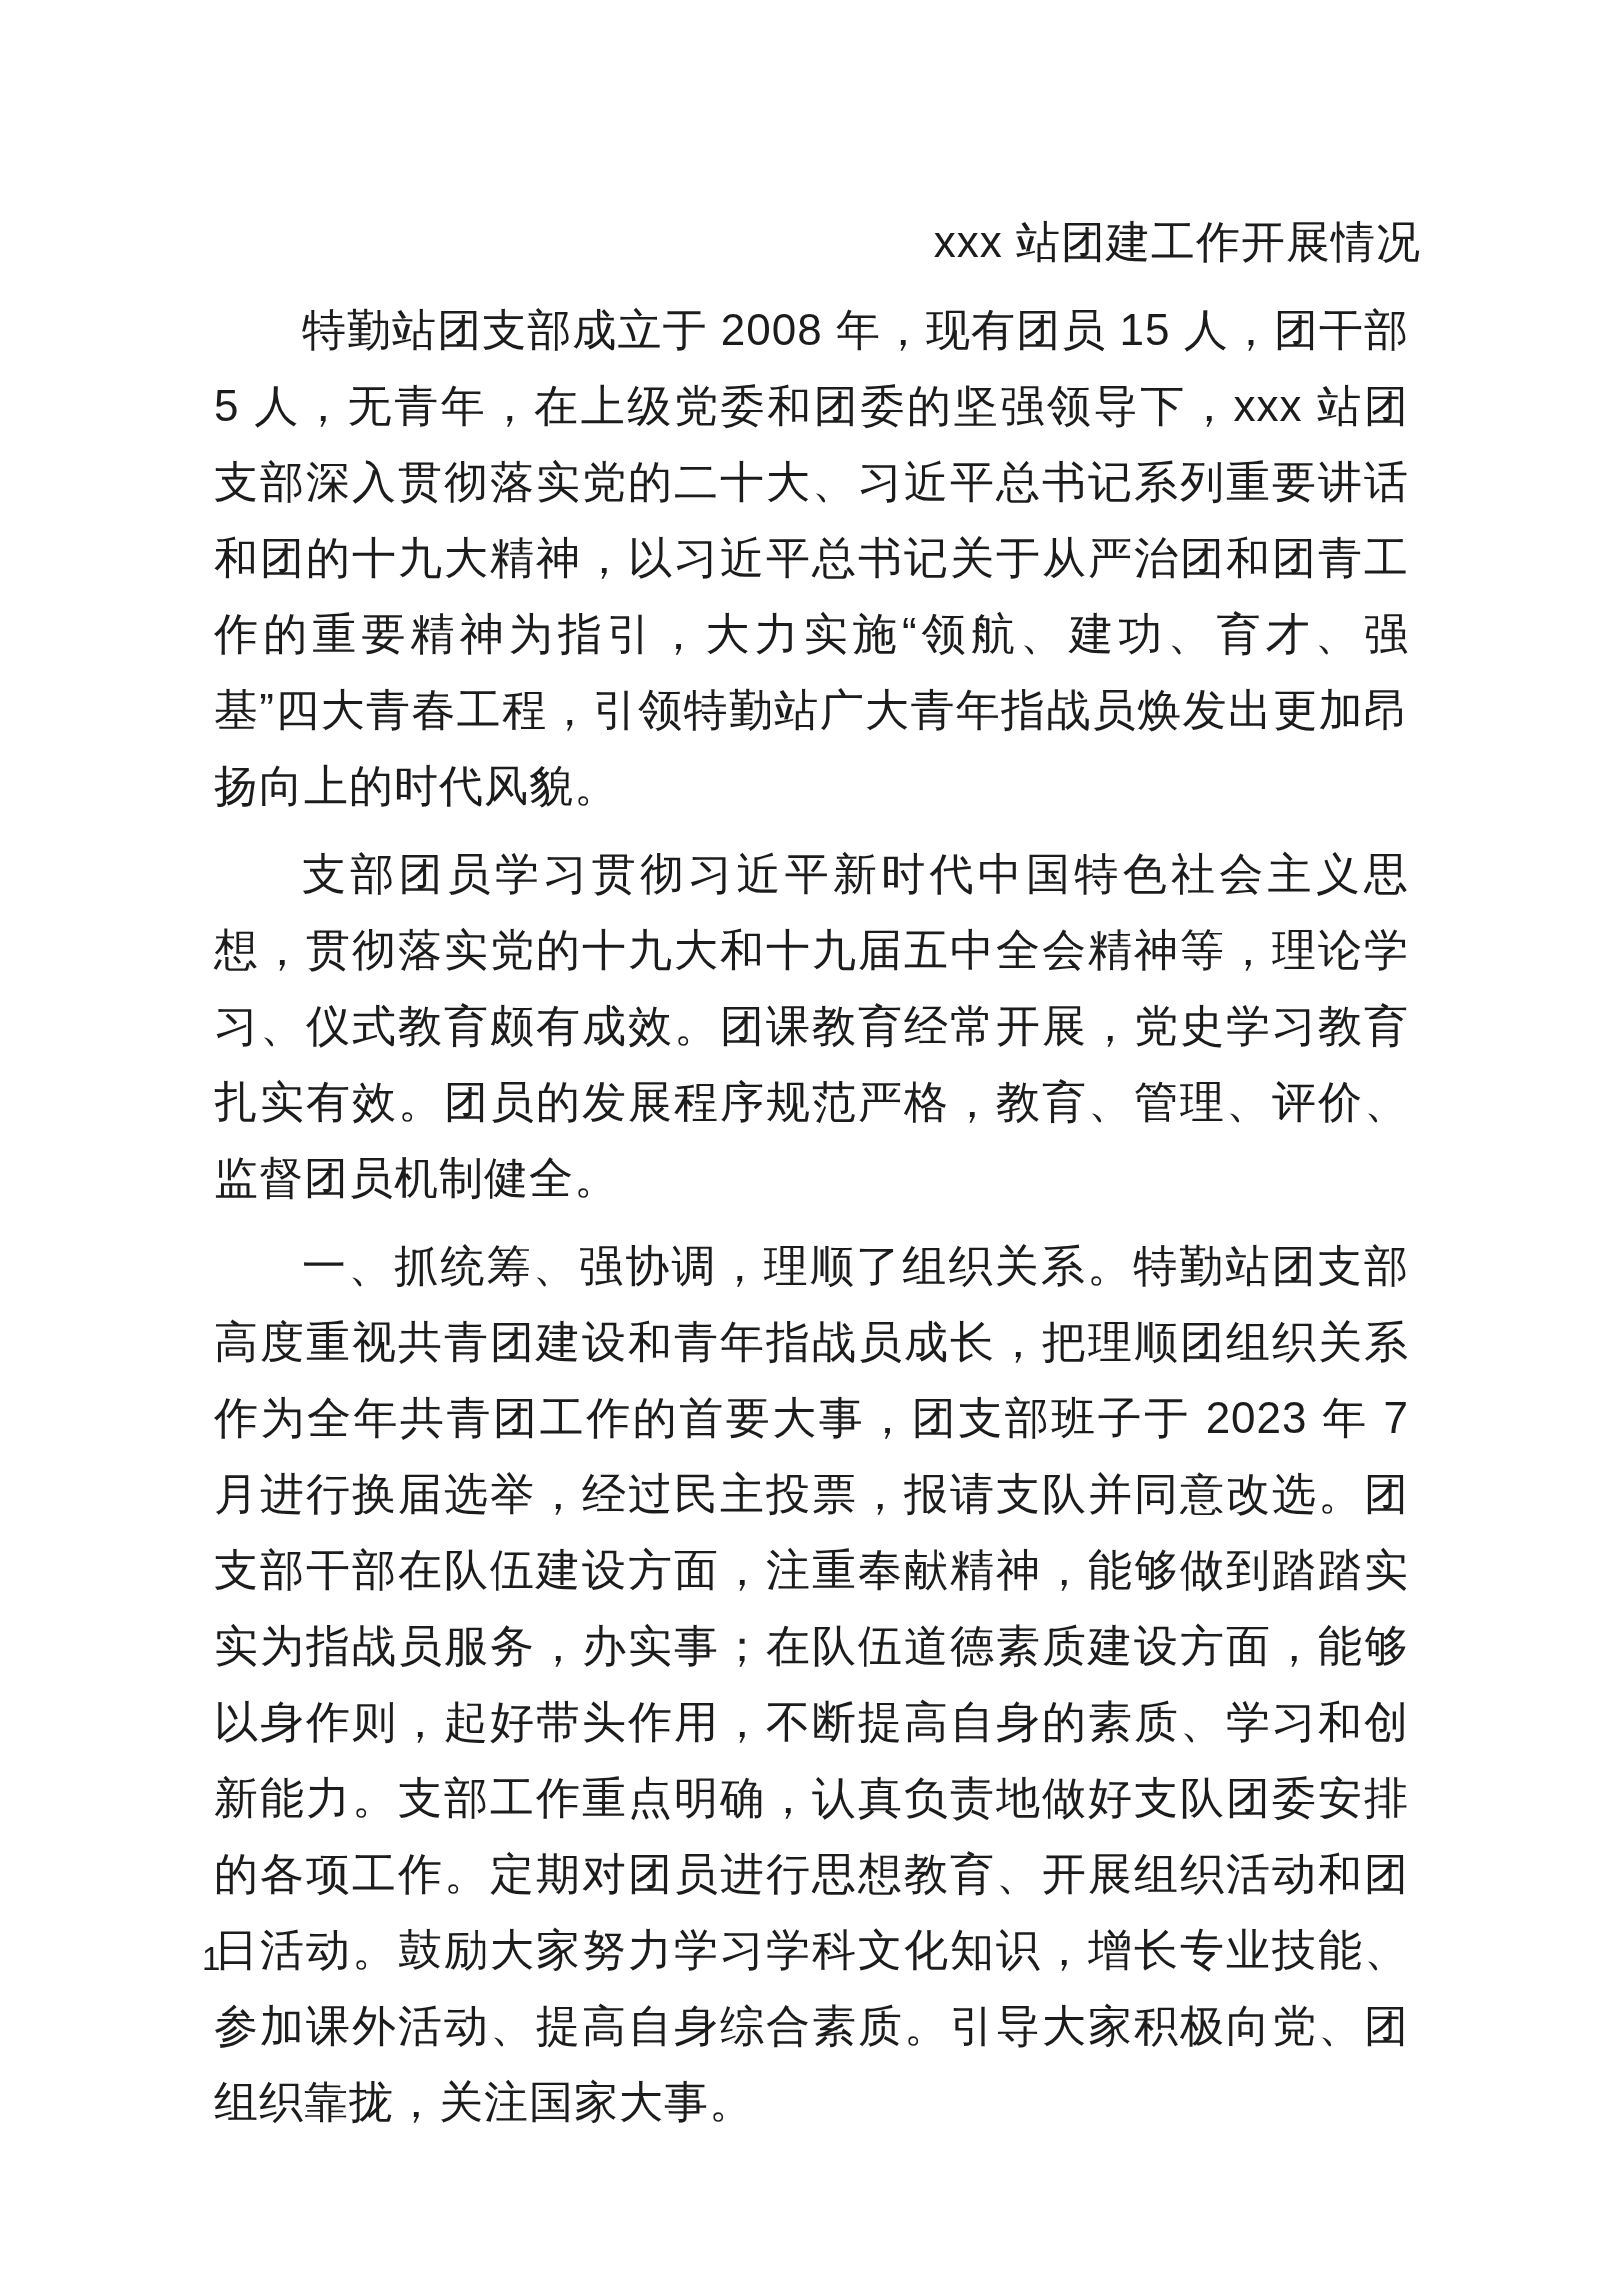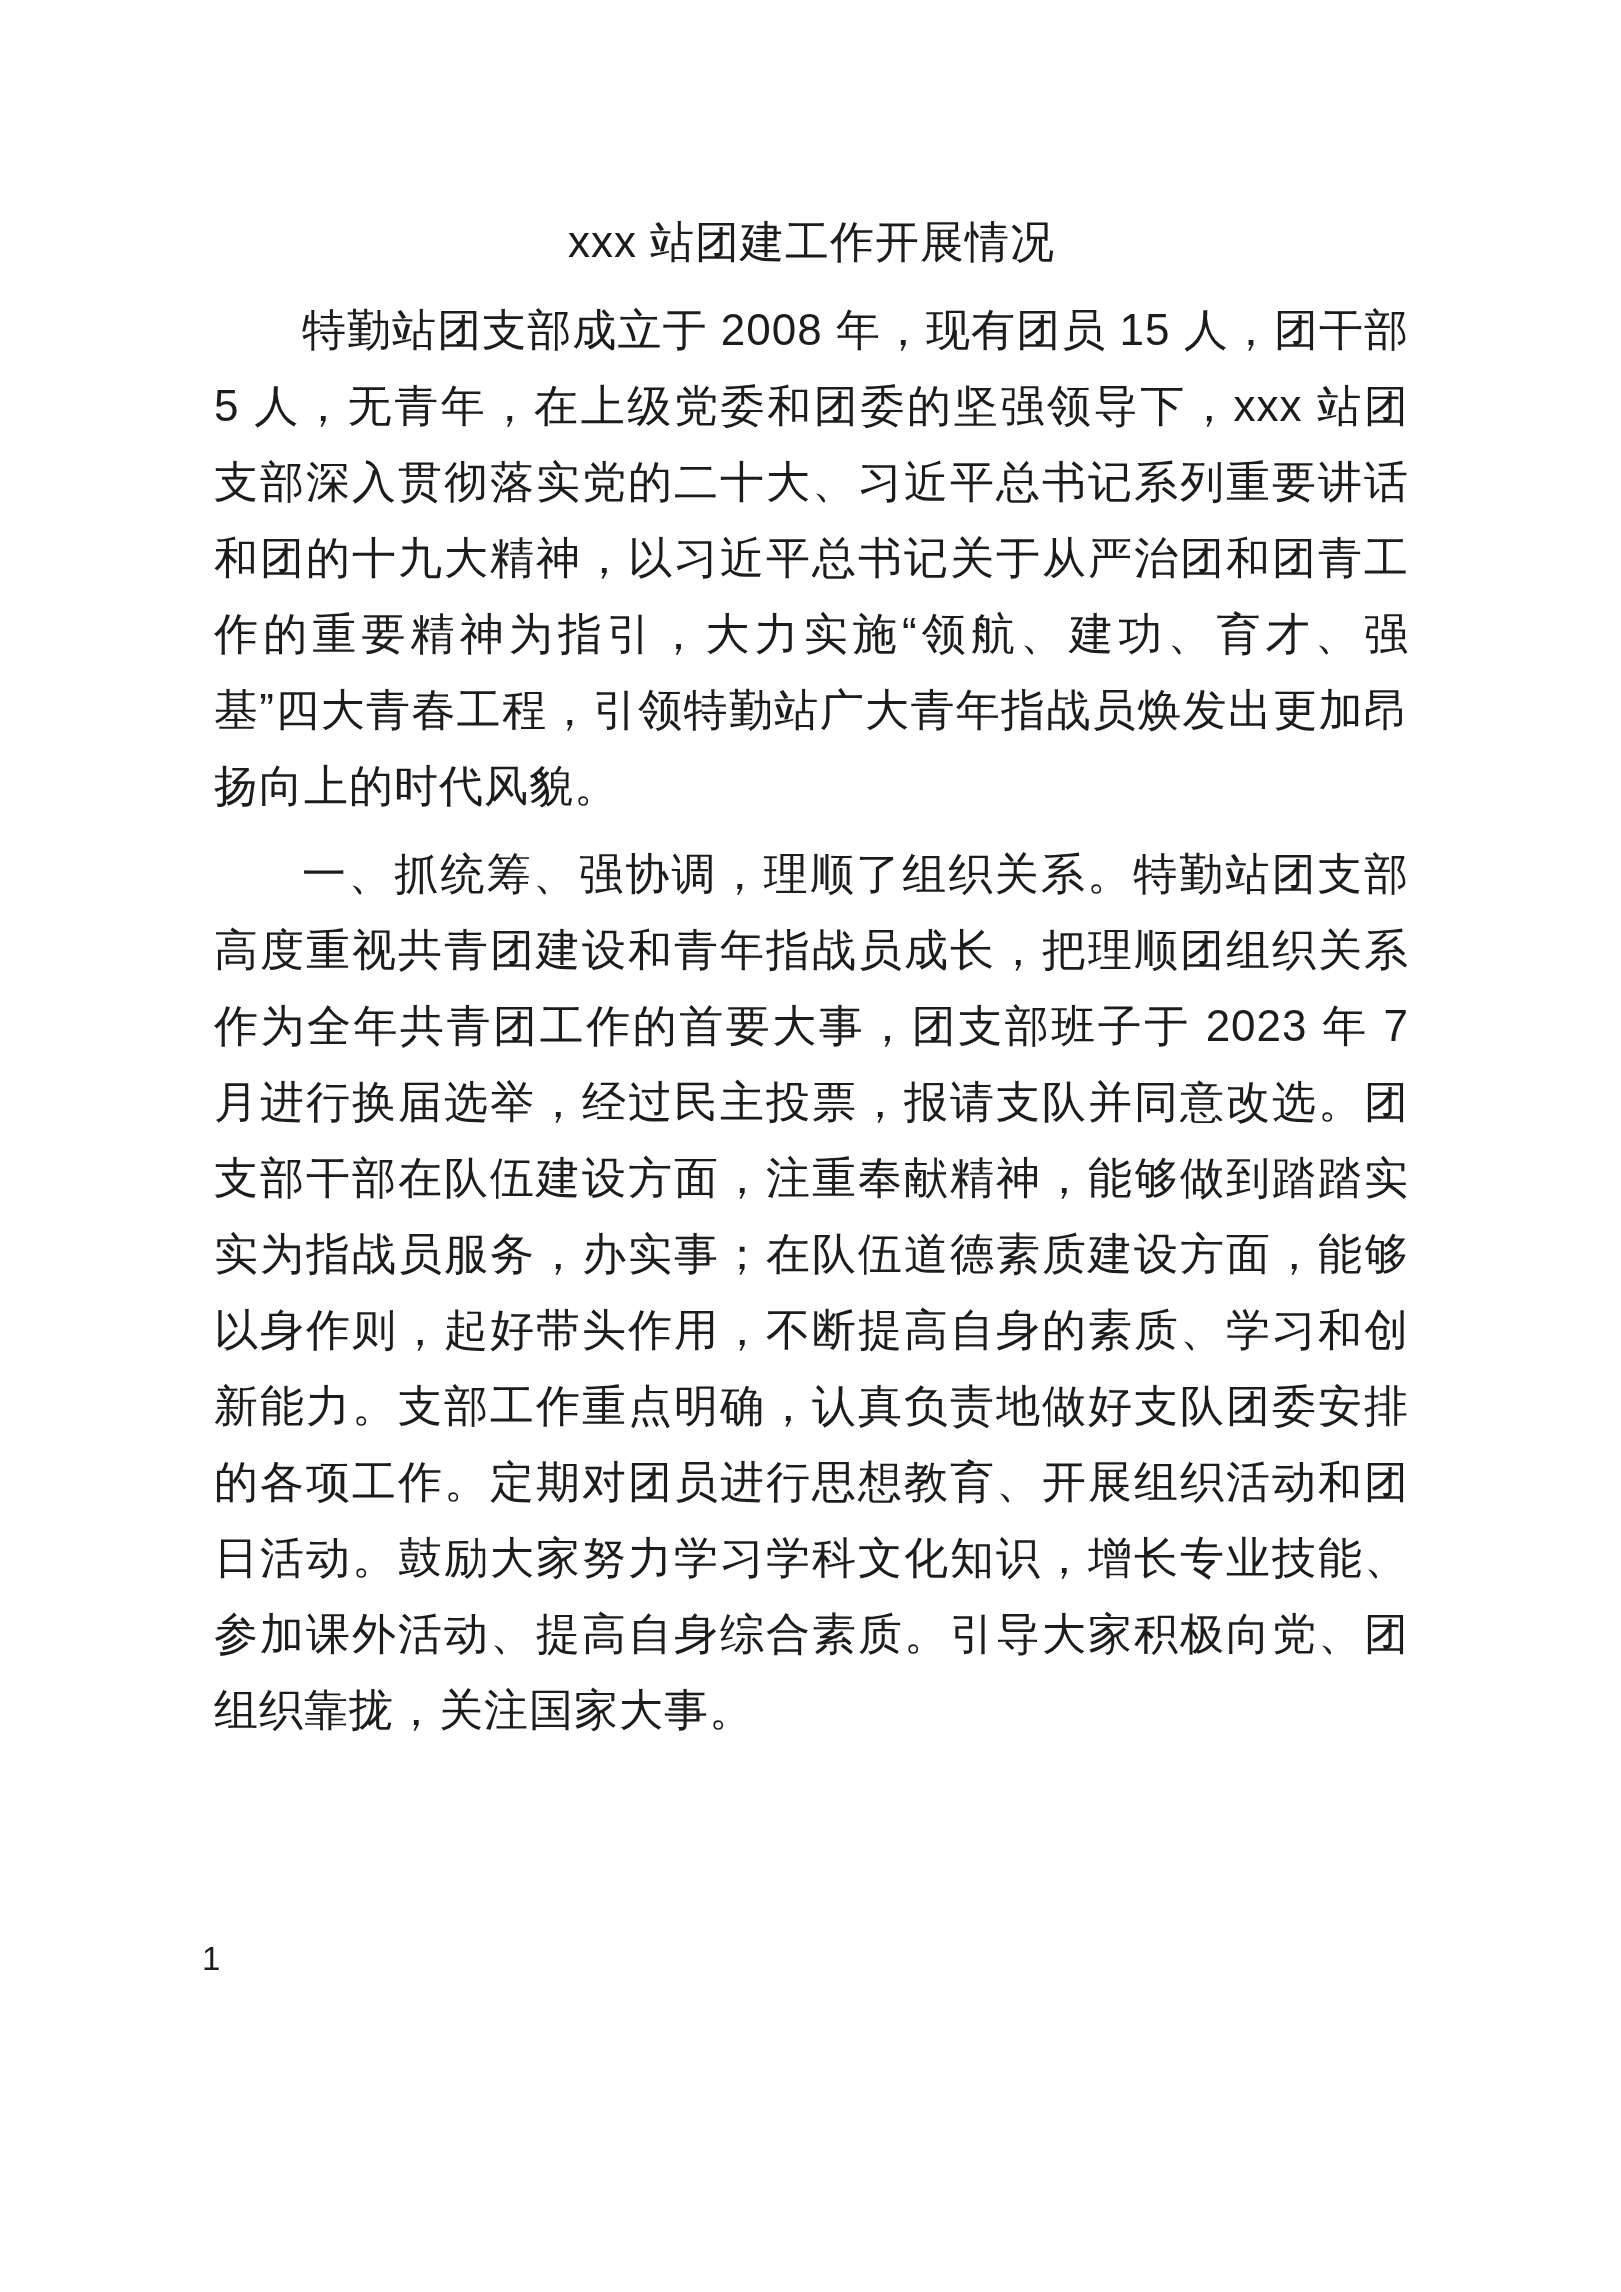--- a/index.html
+++ b/index.html
@@ -20,21 +20,21 @@
     position: absolute;
     left: 202px;
     top: 204px;
     width: 1219px;
   }
   .doc-title {
     margin: 0;
     font-size: 44px;
     font-weight: 400;
     line-height: 76px;
-    text-align: center;
+    text-align: right;
     letter-spacing: 1px;
   }
   .doc-paragraph {
     margin: 12px;
     font-size: 44px;
     line-height: 76px;
     text-align: justify;
     text-justify: inter-ideograph;
     text-indent: 88px; 
     letter-spacing: 1px;
@@ -48,17 +48,18 @@
     color: #1c1c1c;
   }
 </style>
 </head>
 <body>
 
 <div class="page">
   <div class="content">
     <h1 class="doc-title">xxx 站团建工作开展情况</h1>
     <p class="doc-paragraph">特勤站团支部成立于 2008 年，现有团员 15 人，团干部 5 人，无青年，在上级党委和团委的坚强领导下，xxx 站团支部深入贯彻落实党的二十大、习近平总书记系列重要讲话和团的十九大精神，以习近平总书记关于从严治团和团青工作的重要精神为指引，大力实施“领航、建功、育才、强基”四大青春工程，引领特勤站广大青年指战员焕发出更加昂扬向上的时代风貌。</p>
+    <p class="doc-paragraph">支部团员学习贯彻习近平新时代中国特色社会主义思想，贯彻落实党的十九大和十九届五中全会精神等，理论学习、仪式教育颇有成效。团课教育经常开展，党史学习教育扎实有效。团员的发展程序规范严格，教育、管理、评价、监督团员机制健全。</p>
     <p class="doc-paragraph">一、抓统筹、强协调，理顺了组织关系。特勤站团支部高度重视共青团建设和青年指战员成长，把理顺团组织关系作为全年共青团工作的首要大事，团支部班子于 2023 年 7 月进行换届选举，经过民主投票，报请支队并同意改选。团支部干部在队伍建设方面，注重奉献精神，能够做到踏踏实实为指战员服务，办实事；在队伍道德素质建设方面，能够以身作则，起好带头作用，不断提高自身的素质、学习和创新能力。支部工作重点明确，认真负责地做好支队团委安排的各项工作。定期对团员进行思想教育、开展组织活动和团日活动。鼓励大家努力学习学科文化知识，增长专业技能、参加课外活动、提高自身综合素质。引导大家积极向党、团组织靠拢，关注国家大事。</p>
   </div>
   <div class="page-number">1</div>
 </div>
 
 
 </body></html>

